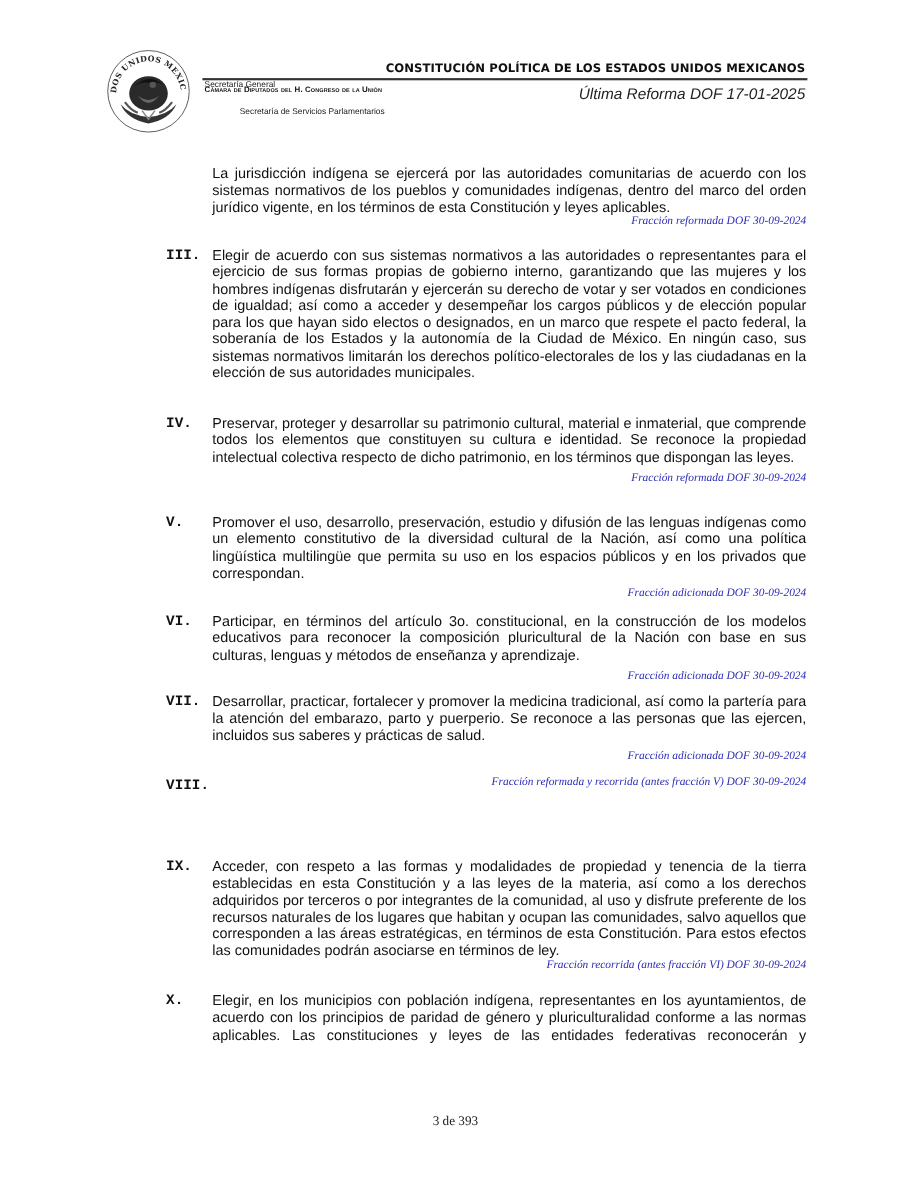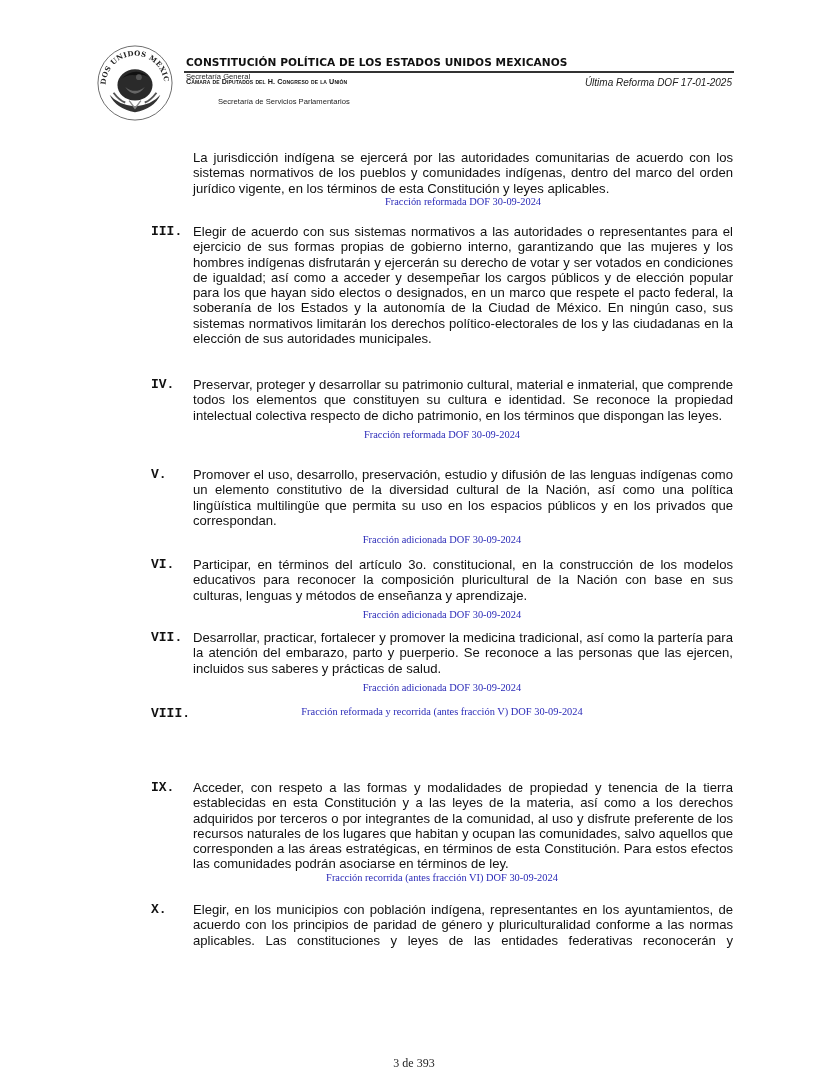--- a/index.html
+++ b/index.html
@@ -3,21 +3,21 @@
   <meta charset="utf-8">
   <style>
     html, body { margin: 0; padding: 0; background: #ffffff; }
     body { width: 828px; height: 1071px; position: relative; overflow: hidden; }
     .page { position: absolute; left: 0; top: 0; width: 828px; height: 1071px; background: #fff; }
 
     .seal { position: absolute; left: 96px; top: 44px; width: 78px; height: 78px; }
 
     .doc-title {
       position: absolute; left: 186px; top: 56px; width: 546px;
-      text-align: left;
+      text-align: right;
       font-family: "DejaVu Sans", sans-serif; font-weight: bold;
       font-size: 10.6px; color: #111; letter-spacing: 0.05px;
     }
     .title-rule {
       position: absolute; left: 184px; top: 71px; width: 550px; height: 2px;
       background: #333;
     }
     .chamber {
       position: absolute; left: 186px; top: 77px;
       font-family: "Liberation Sans", sans-serif; font-weight: bold;
@@ -25,21 +25,21 @@
     }
     .sub1, .sub2 {
       position: absolute; left: 186px;
       font-family: "Liberation Sans", sans-serif; font-size: 7.6px; color: #222;
     }
     .sub1 { top: 72px; }
     .sub2 { top: 97px; padding-left: 32px; }
     .last-reform {
       position: absolute; right: 96px; top: 77px;
       font-family: "Liberation Sans", sans-serif; font-style: italic;
-      font-size: 10px; color: #222;
+      font-size: 14px; color: #222;
     }
 
     .body-text {
       font-family: "Liberation Sans", sans-serif; font-size: 13.1px;
       line-height: 15.3px; color: #111; text-align: justify;
     }
     .para {
       position: absolute; left: 193px; width: 540px;
     }
     .item {
@@ -50,29 +50,29 @@
       font-family: Liberation Mono, monospace; font-weight: bold;
       font-size: 13px; line-height: 15.3px; color: #111;
     }
     .item .txt {
       margin-left: 42px; width: 540px;
       font-family: "Liberation Sans", sans-serif; font-size: 13.1px;
       line-height: 15.3px; color: #111; text-align: justify;
       text-align-last: left;
     }
     .note {
-      text-align: center;
-      font-family: "Liberation Serif", serif; 
+      text-align: right;
+      font-family: "Liberation Serif", serif; font-style: italic;
       font-size: 10.4px; line-height: 12px; color: #2b2bb8;
     }
     .note.gap { margin-top: 6px; }
 
     .page-num {
       position: absolute; left: 0; width: 828px; top: 1012px; text-align: center;
-      font-family: "Liberation Serif", serif; font-size: 12px; color: #222; margin-top: 44px;
+      font-family: "Liberation Serif", serif; font-size: 12px; color: #222;
     }
   </style>
 </head>
 <body>
 
 <div class="page">
 
   <svg class="seal" viewBox="0 0 80 80">
     <defs>
       <path id="arcTop" d="M 10 42 A 30 30 0 0 1 70 42"></path>

